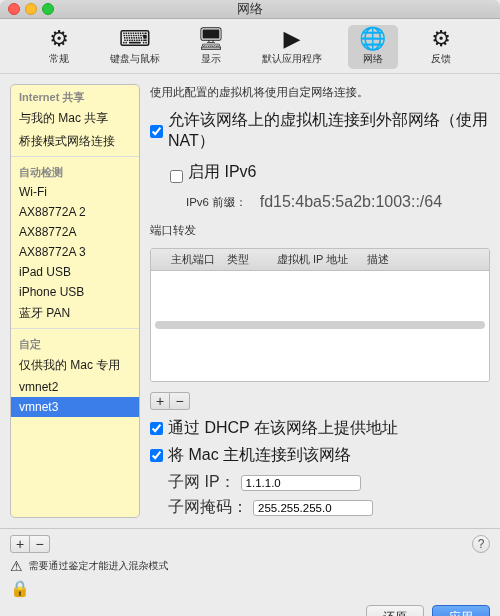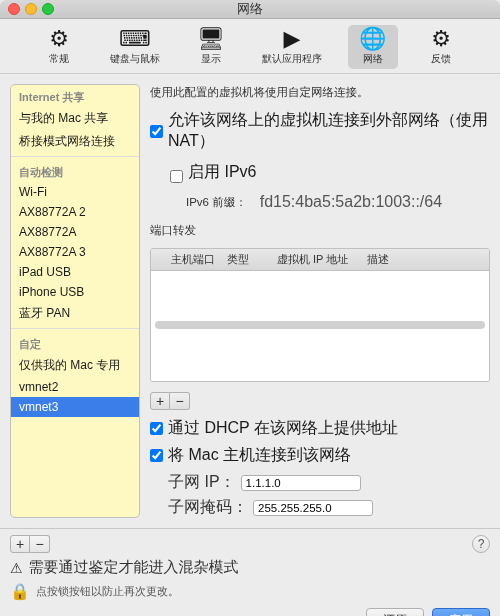--- a/index.html
+++ b/index.html
@@ -298,21 +298,21 @@
     .lock-text {
       font-size: 11px;
       color: #555;
     }
     .warning-row {
       display: flex;
       align-items: center;
       gap: 6px;
     }
     .warning-icon { font-size: 14px; }
-    .warning-text { font-size: 15px; color: #333; }
+    .warning-text { font-size: 10px; color: #333; }
     .action-buttons-row {
       display: flex;
       justify-content: flex-end;
       gap: 8px;
       margin-top: 2px;
     }
     .mac-btn {
       padding: 3px 16px;
       font-size: 12px;
       border-radius: 4px;
@@ -463,21 +463,20 @@
       <div class="question-btn">?</div>
     </div>
 
     <div class="warning-row">
       <span class="warning-icon">⚠</span>
       <span class="warning-text">需要通过鉴定才能进入混杂模式</span>
     </div>
 
     <div class="lock-row">
       <span class="lock-icon">🔒</span>
-      <span class="lock-text">点按锁按钮以防止再次更改。</span>
     </div>
 
     <div class="action-buttons-row">
       <button class="mac-btn">还原</button>
       <button class="mac-btn primary">应用</button>
     </div>
   </div>
 </div>
 
 </body></html>

